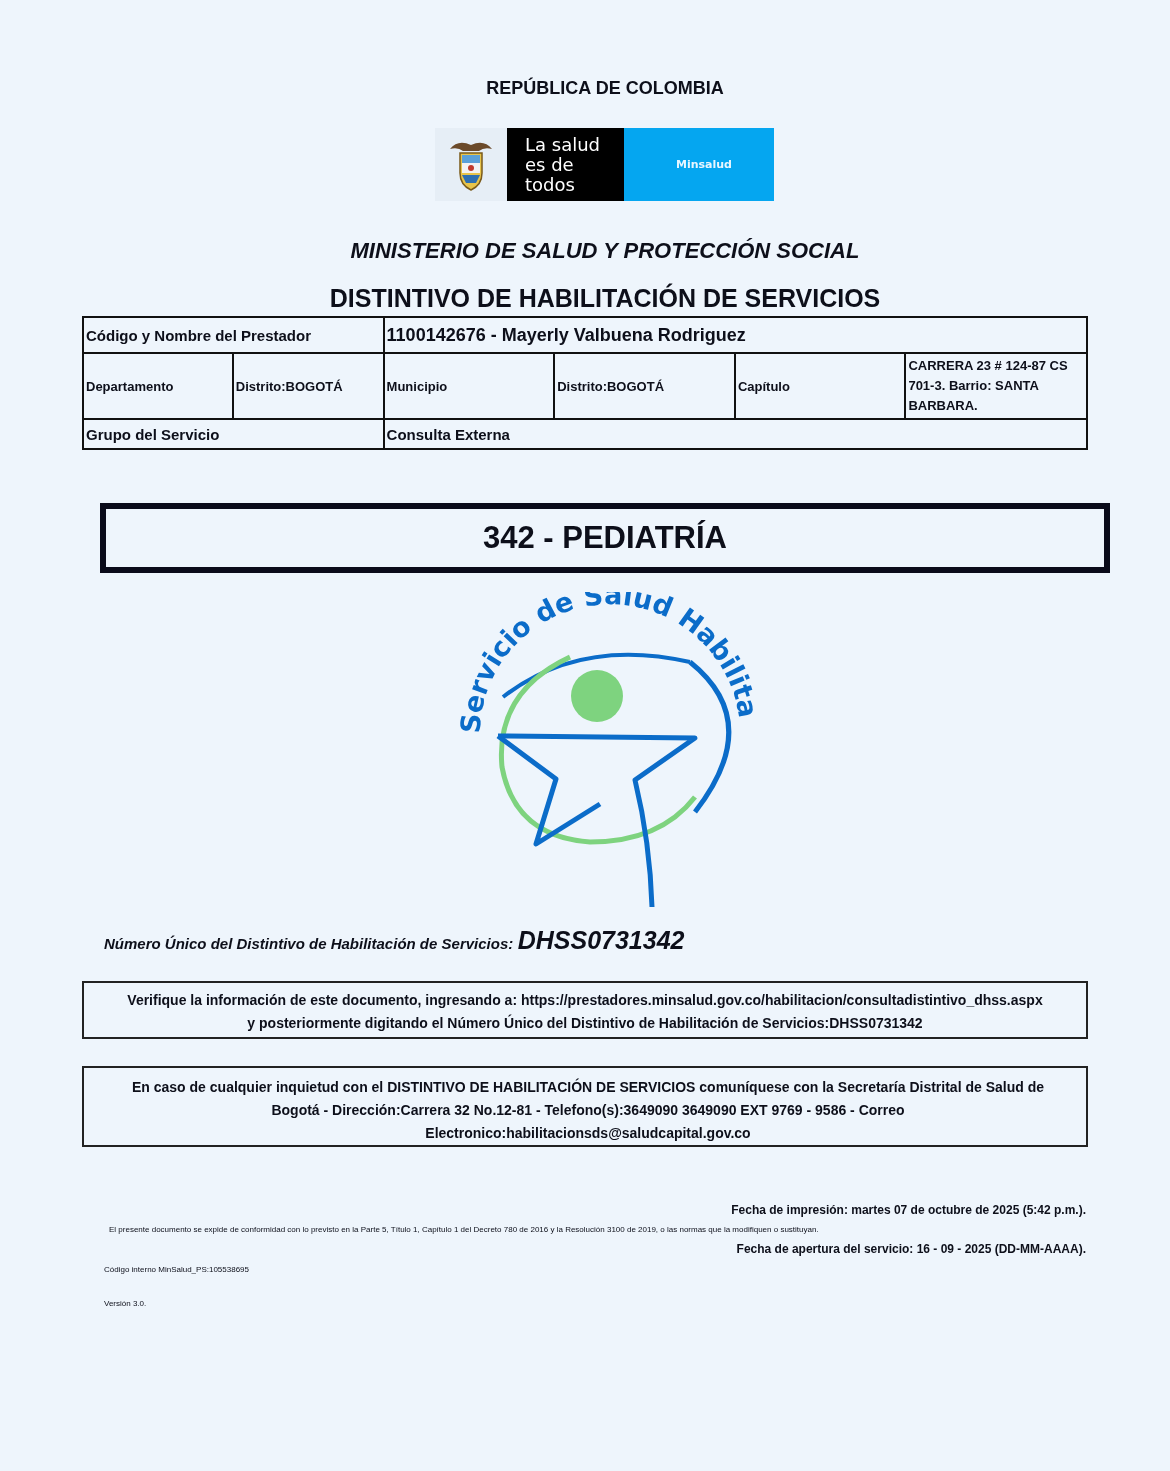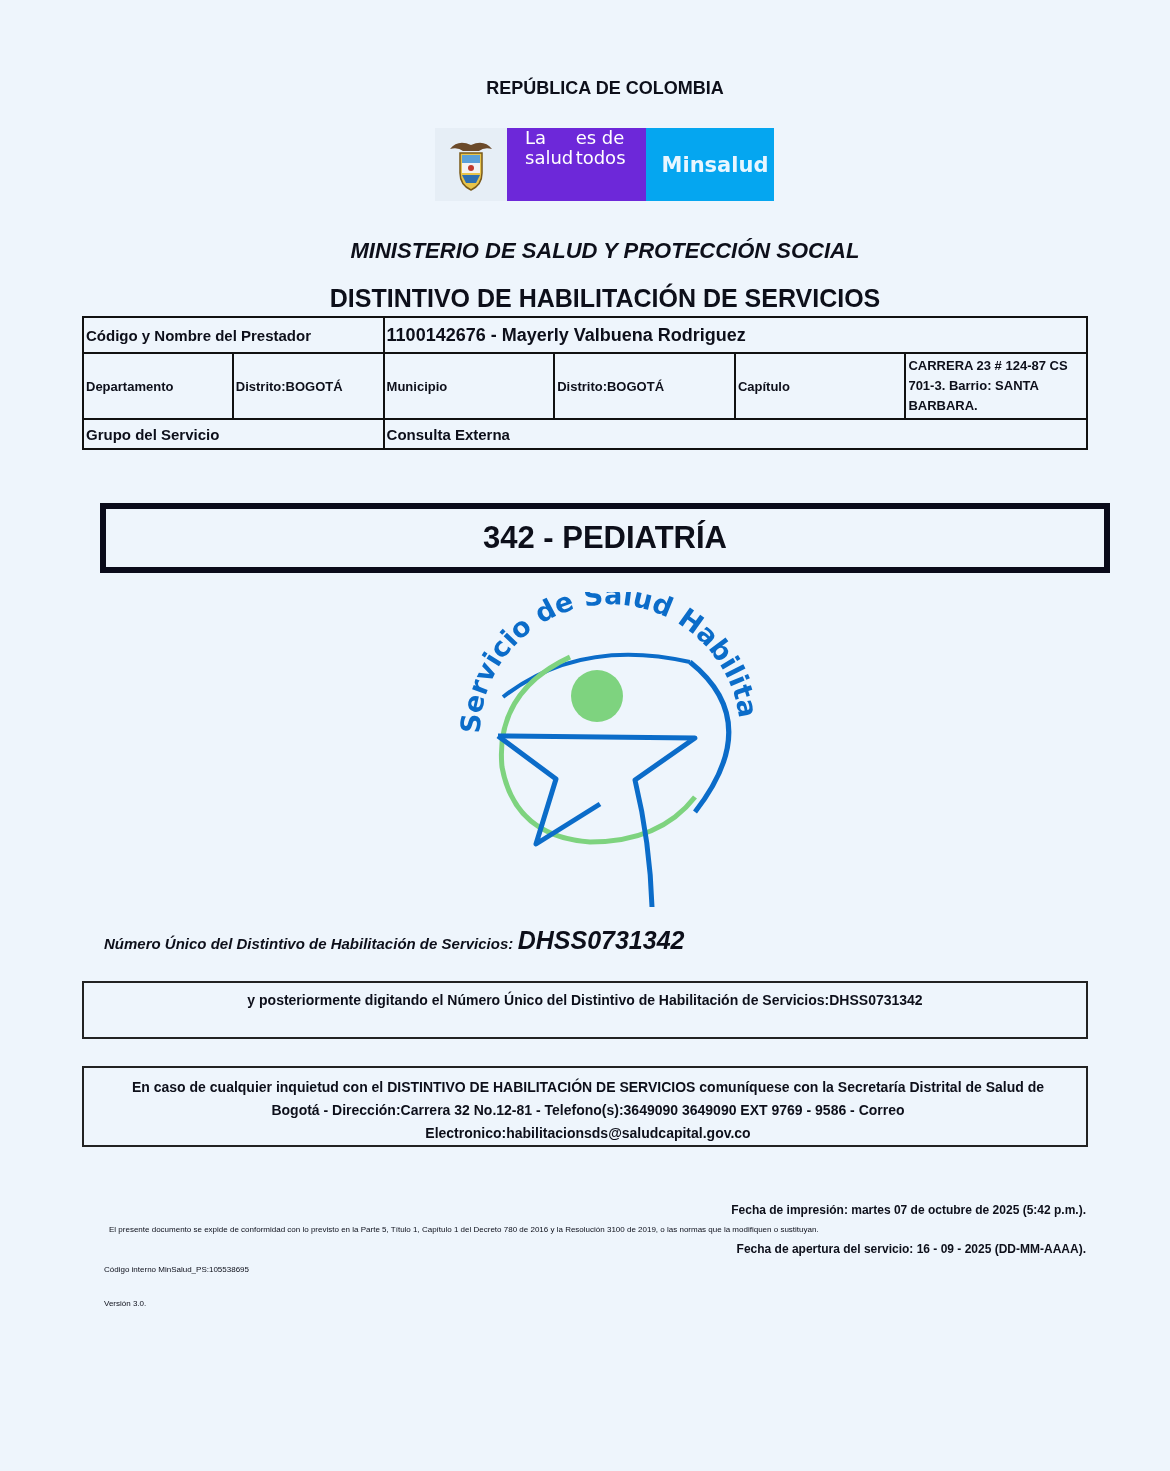--- a/index.html
+++ b/index.html
@@ -9,22 +9,22 @@
     font-family: "Liberation Sans", sans-serif;
     color: #0d0f1a;
     position: relative;
     overflow: hidden;
   }
   .abs { position: absolute; margin-left: 20px; }
   .center { left: 0; width: 1170px; text-align: center; }
   #country { top: 78px; font-weight: bold; font-size: 18px; }
   #logo { left: 415px; top: 128px; width: 339px; height: 73px; display: flex; }
   #logo .crest { width: 72px; height: 73px; background: #e6eef6; display:flex; align-items:center; justify-content:center; }
-  #logo .slogan { width: 139px; background: #6d28d9; color: #fff; display:flex; flex-direction:row; justify-content:center; padding-left: 18px; box-sizing: border-box; font-family: "DejaVu Sans", sans-serif; font-size: 18px; line-height: 20px; }
-  #logo .brand { flex: 1; background: #05a6f0; color: #e8f6ff; display:flex; align-items:center; justify-content:center; font-family: "DejaVu Sans", sans-serif; font-weight: bold; font-size: 21px; padding-left: 10px; }
+  #logo .slogan { width: 117px; background: #000000; color: #fff; display:flex; flex-direction:column; justify-content:center; padding-left: 18px; box-sizing: border-box; font-family: "DejaVu Sans", sans-serif; font-size: 18px; line-height: 20px; }
+  #logo .brand { flex: 1; background: #05a6f0; color: #e8f6ff; display:flex; align-items:center; justify-content:center; font-family: "DejaVu Sans", sans-serif; font-weight: bold; font-size: 11px; padding-left: 10px; }
   #ministry { top: 238px; font-weight: bold; font-size: 22px; font-style: italic; }
   #title { top: 284px; font-weight: bold; font-size: 25px; }
 
   table.info { position: absolute; left: 82px; top: 316px; width: 1006px; border-collapse: collapse; padding-left: 16px; }
   table.info td { border: 2px solid #111; padding: 2px 2px; font-weight: bold; vertical-align: middle; }
   .r1 td { height: 30px; font-size: 15px; }
   .r1 td.big { font-size: 18px; }
   .r2 td { height: 24px; font-size: 15px; }
   .r2 td.mid { font-size: 14px; }
   .r3 td { height: 60px; font-size: 13px; }
@@ -127,20 +127,21 @@
     <path d="M 58 144 L 116 187 L 96 252 L 160 212" fill="none" stroke="#0b6cc9" stroke-width="5" stroke-linejoin="round"></path>
   </svg>
 </div>
 
 <div class="abs" id="dhss-line">
   <span class="lbl">Número Único del Distintivo de Habilitación de Servicios:</span>
   <span class="num">DHSS0731342</span>
 </div>
 
 <div class="notice" id="verify-box">
+  <div>Verifique la información de este documento, ingresando a: https://prestadores.minsalud.gov.co/habilitacion/consultadistintivo_dhss.aspx</div>
   <div>y posteriormente digitando el Número Único del Distintivo de Habilitación de Servicios:DHSS0731342</div>
 </div>
 
 <div class="notice" id="contact-box">
   <div>En caso de cualquier inquietud con el DISTINTIVO DE HABILITACIÓN DE SERVICIOS comuníquese con la Secretaría Distrital de Salud de</div>
   <div>Bogotá - Dirección:Carrera 32 No.12-81 - Telefono(s):3649090 3649090 EXT 9769 - 9586 - Correo</div>
   <div>Electronico:habilitacionsds@saludcapital.gov.co</div>
 </div>
 
 <div class="right" id="fecha-apertura">Fecha de apertura del servicio: 16 - 09 - 2025 (DD-MM-AAAA).</div>

